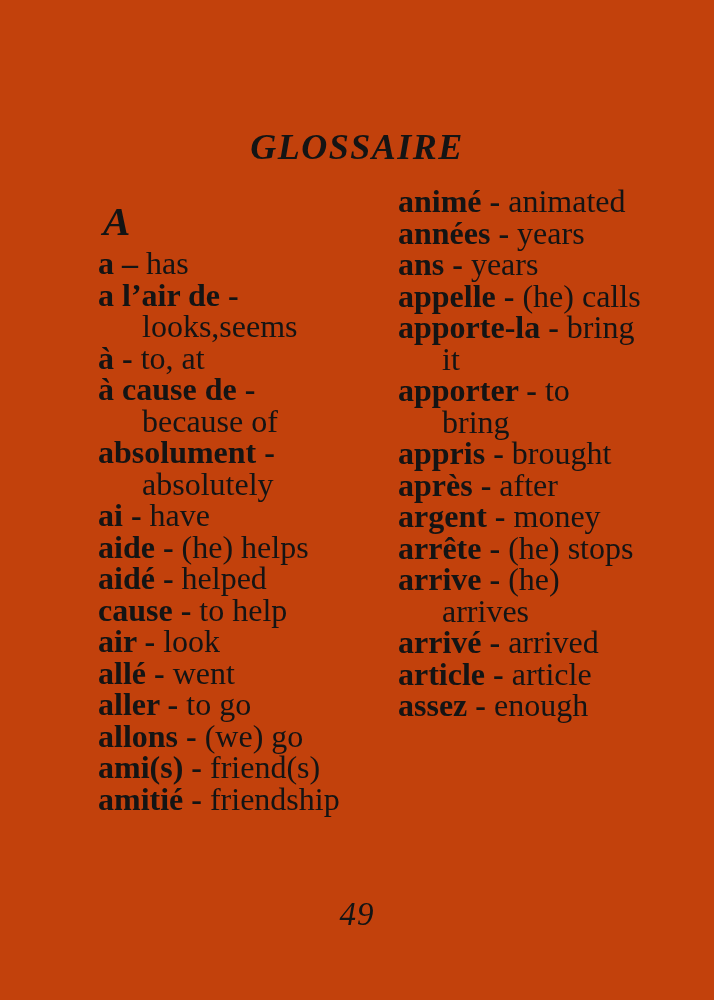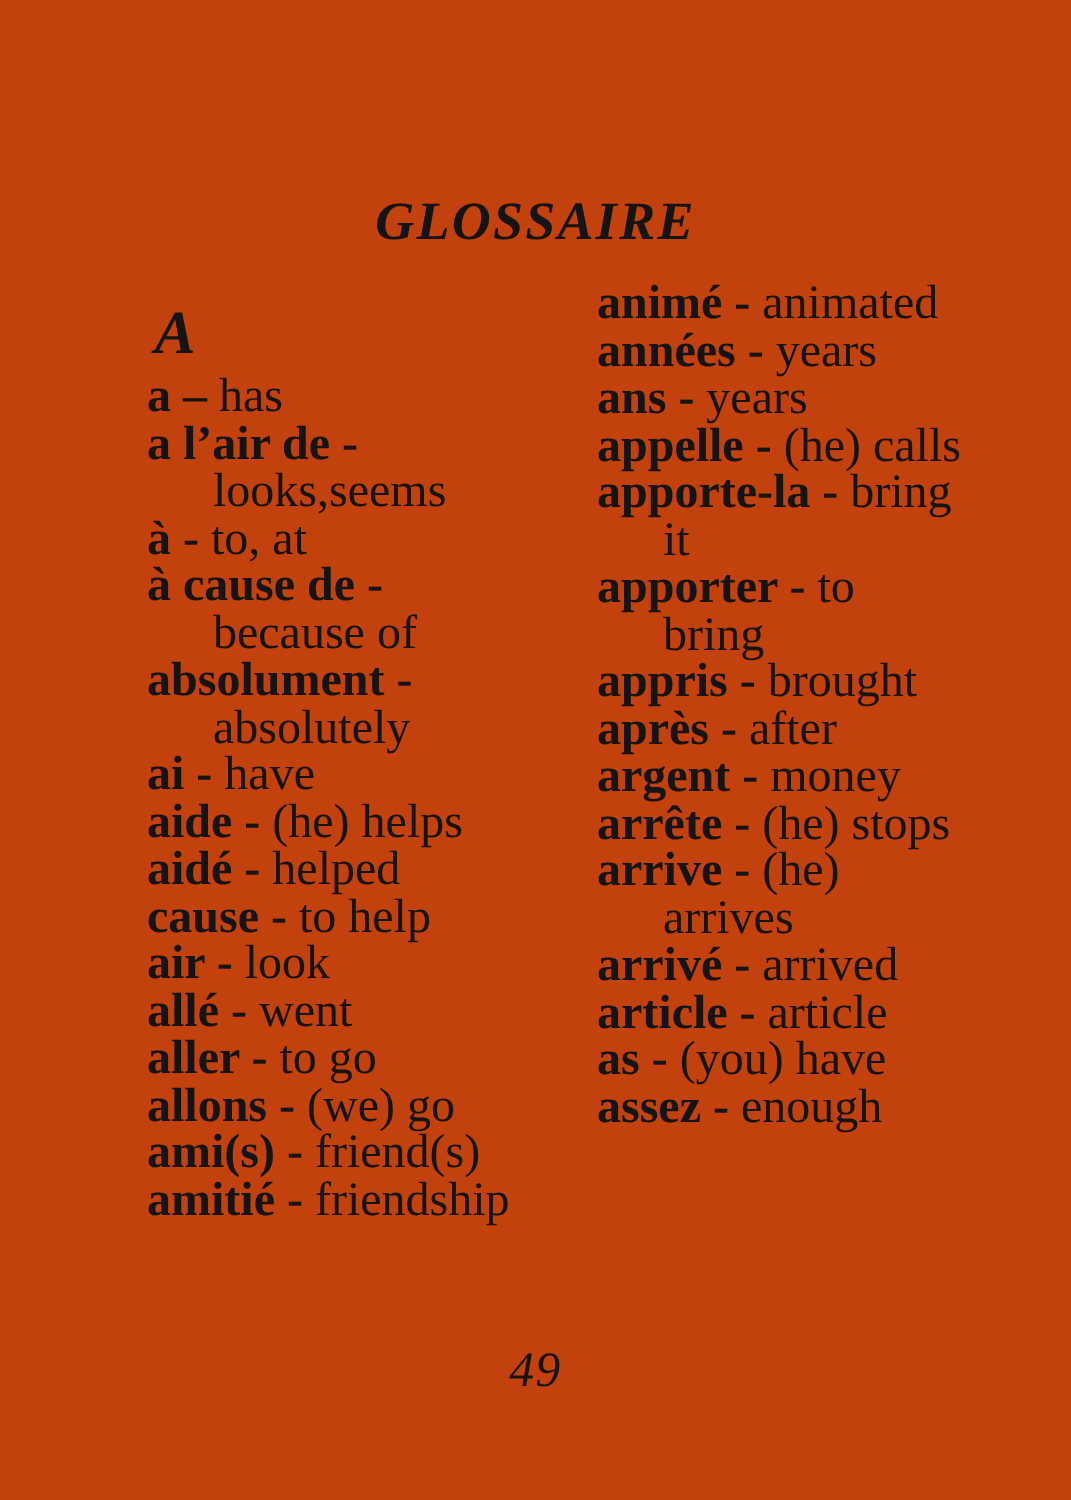--- a/index.html
+++ b/index.html
@@ -97,20 +97,19 @@
         <p class="entry"><span class="term">apporter</span><span class="sep"> - </span><span class="def">to
 bring</span></p>
         <p class="entry"><span class="term">appris</span><span class="sep"> - </span><span class="def">brought</span></p>
         <p class="entry"><span class="term">après</span><span class="sep"> - </span><span class="def">after</span></p>
         <p class="entry"><span class="term">argent</span><span class="sep"> - </span><span class="def">money</span></p>
         <p class="entry"><span class="term">arrête</span><span class="sep"> - </span><span class="def">(he) stops</span></p>
         <p class="entry"><span class="term">arrive</span><span class="sep"> - </span><span class="def">(he)
 arrives</span></p>
         <p class="entry"><span class="term">arrivé</span><span class="sep"> - </span><span class="def">arrived</span></p>
         <p class="entry"><span class="term">article</span><span class="sep"> - </span><span class="def">article</span></p>
-        <p class="entry"><span class="term">as</span><span class="sep"> - </span><span class="def">(you) have</span></p>
         <p class="entry"><span class="term">assez</span><span class="sep"> - </span><span class="def">enough</span></p>
       </div>
   </div>
 
   <div class="pagenum">49</div>
 
 </div>
 
 </body></html>

